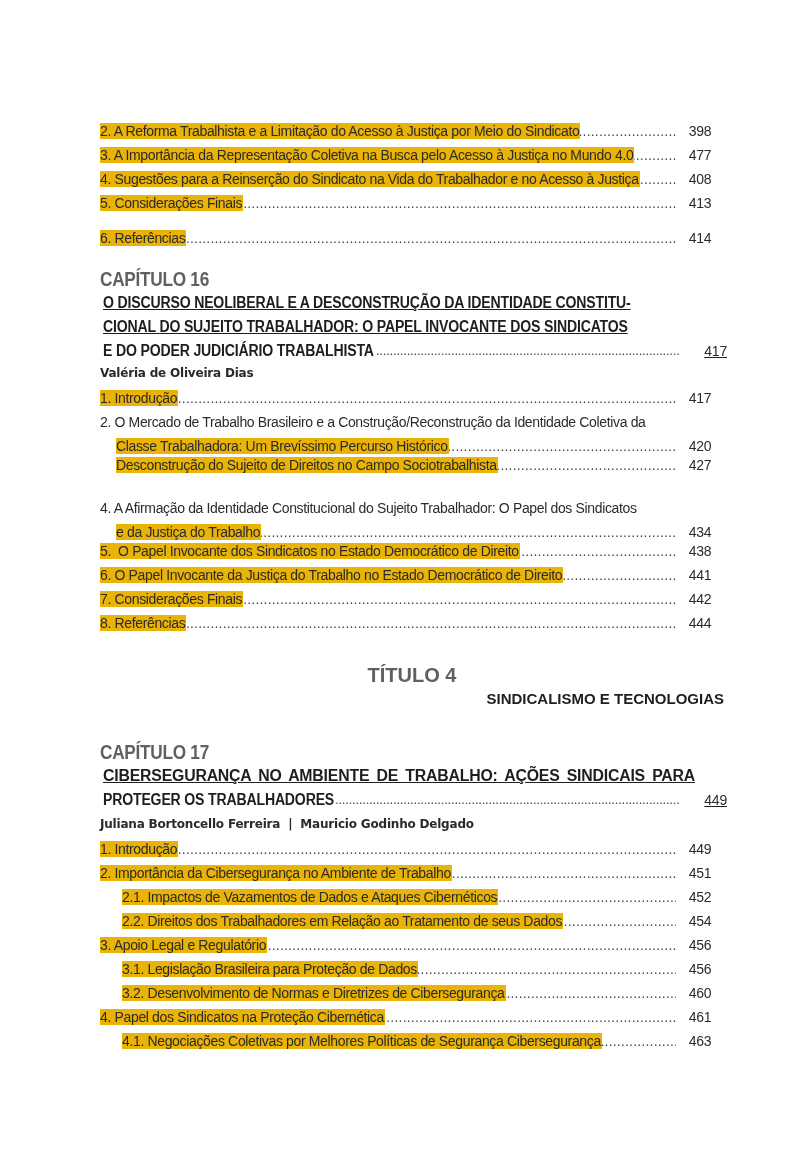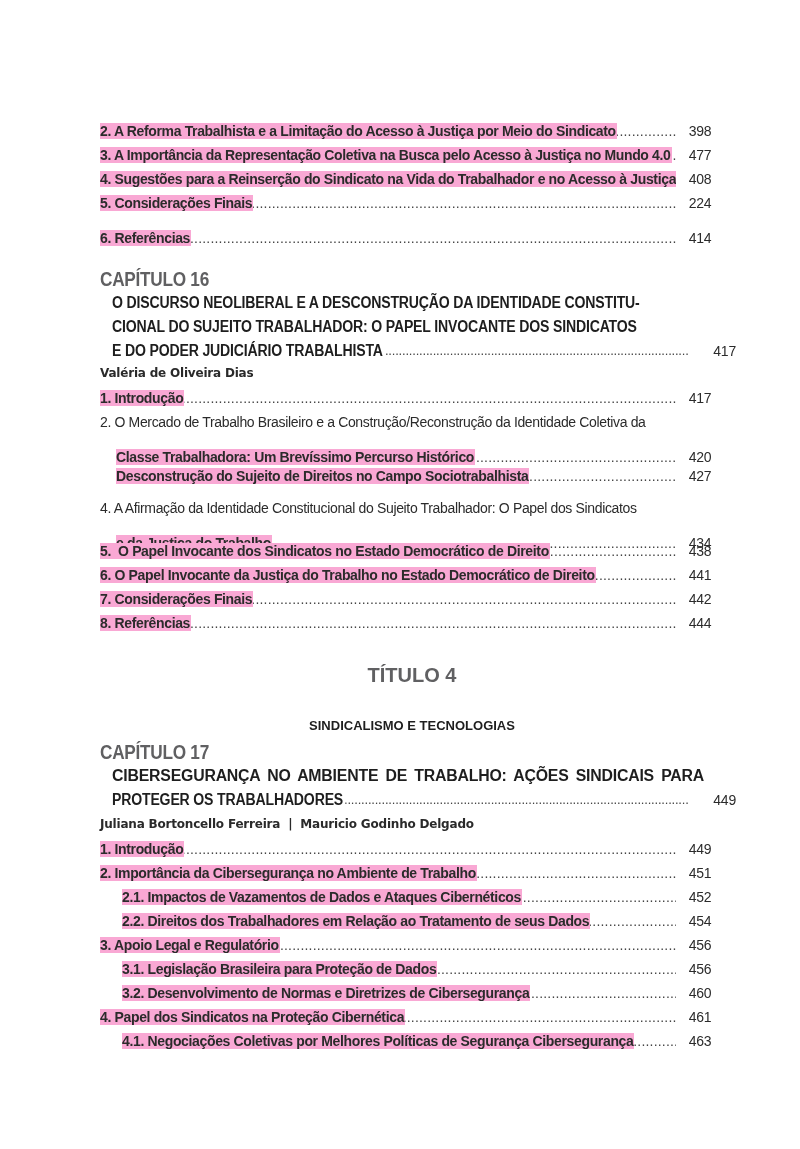--- a/index.html
+++ b/index.html
@@ -6,57 +6,57 @@
   body { width: 800px; height: 1149px; position: relative; overflow: hidden; color: #231f20; }
   .page { position: absolute; left: 100px; top: 0; width: 624px; }
   .entry {
     position: absolute; left: 0; width: 624px;
     font-family: "Liberation Sans Narrow", "Liberation Sans", sans-serif;
     font-size: 14px; line-height: 24px; color: #2b2b2b;
     letter-spacing: -0.35px;
   }
   .entry .row { display: flex; align-items: baseline; }
   .entry .lead { flex: 1; overflow: hidden; white-space: nowrap; position: relative; }
-  .entry .lead .txt { background: #f9a8d4; padding-right: 1px; position: relative; z-index: 1; font-weight: bold; }
+  .entry .lead .txt { background: #eab308; padding-right: 1px; position: relative; z-index: 1; }
   .entry .lead::after {
     content: "........................................................................................................................................................................................................................................................";
     position: absolute; left: 0; right: 0; white-space: nowrap; letter-spacing: 0.2px; color: #444; overflow: hidden;
   }
   .entry .pg { width: 48px; text-align: center; flex: none; }
-  .entry .cont { padding-left: 16px; margin-top: 11px; }
+  .entry .cont { padding-left: 16px; }
   .sub { padding-left: 22px; }
   .chap-label {
     position: absolute; left: 0; font-family: "Liberation Sans", sans-serif;
     font-weight: bold; font-size: 20px; color: #606062; letter-spacing: -0.3px;
     transform: scaleX(0.86); transform-origin: left;
   }
   .chap-title {
-    position: absolute; left: 12px; width: 624px; font-family: "Liberation Sans", sans-serif;
-    font-weight: bold; font-size: 16px; line-height: 24px; color: #1e1e1e; letter-spacing: -0.2px;
+    position: absolute; left: 3px; width: 624px; font-family: "Liberation Sans", sans-serif;
+    font-weight: bold; font-size: 16px; line-height: 24px; color: #1e1e1e; letter-spacing: -0.2px; text-decoration: underline;
   }
   .chap-title .line { white-space: nowrap; transform: scaleX(0.88); transform-origin: left; display: block; }
   .chap-title .lastrow { display: flex; align-items: baseline; }
   .chap-title .lastrow .lead { flex: 1; overflow: hidden; white-space: nowrap; position: relative; }
   .chap-title .lastrow .lead .txt { display: inline-block; background: #fff; transform: scaleX(0.88); transform-origin: left; position: relative; z-index: 1; padding-right: 2px; }
   .chap-title .lastrow .lead::after {
     content: "........................................................................................................................................................................................................................";
     position: absolute; left: 0; right: 0; font-weight: normal; font-size: 13px; color: #444; white-space: nowrap; overflow: hidden;
   }
   .chap-title .pg { width: 48px; text-align: right; font-weight: normal; font-size: 14px; color: #2b2b2b; font-family: "Liberation Sans", sans-serif; }
   .authors {
     position: absolute; left: 0; font-family: "DejaVu Sans", sans-serif; font-weight: bold;
     font-size: 12px; color: #2a2a2a; letter-spacing: -0.2px;
   }
   .titulo-label {
     position: absolute; left: 0; width: 624px; text-align: center; font-family: "Liberation Sans", sans-serif;
     font-weight: bold; font-size: 20px; color: #606062;
   }
   .titulo-name {
-    position: absolute; left: 0; width: 624px; text-align: center; font-family: "Liberation Sans", sans-serif;
-    font-weight: bold; font-size: 13px; color: #1e1e1e; margin-top: 28px;
+    position: absolute; left: 0; width: 624px; text-align: right; font-family: "Liberation Sans", sans-serif;
+    font-weight: bold; font-size: 15px; color: #1e1e1e;
   }
 </style>
 </head>
 <body>
 
 <div class="page">
 
   <div class="entry" style="top:119px">
     <div class="row">
         <span class="lead"><span class="txt narrow-txt">2. A Reforma Trabalhista e a Limitação do Acesso à Justiça por Meio do Sindicato</span></span>
@@ -71,21 +71,21 @@
   </div>
   <div class="entry" style="top:167px">
     <div class="row">
         <span class="lead"><span class="txt">4. Sugestões para a Reinserção do Sindicato na Vida do Trabalhador e no Acesso à Justiça</span></span>
         <span class="pg">408</span>
       </div>
   </div>
   <div class="entry" style="top:191px">
     <div class="row">
         <span class="lead"><span class="txt">5. Considerações Finais</span></span>
-        <span class="pg">224</span>
+        <span class="pg">413</span>
       </div>
   </div>
   <div class="entry" style="top:226px">
     <div class="row">
         <span class="lead"><span class="txt">6. Referências</span></span>
         <span class="pg">414</span>
       </div>
   </div>
 
   <div class="chap-label" style="top:268px">CAPÍTULO 16</div>

